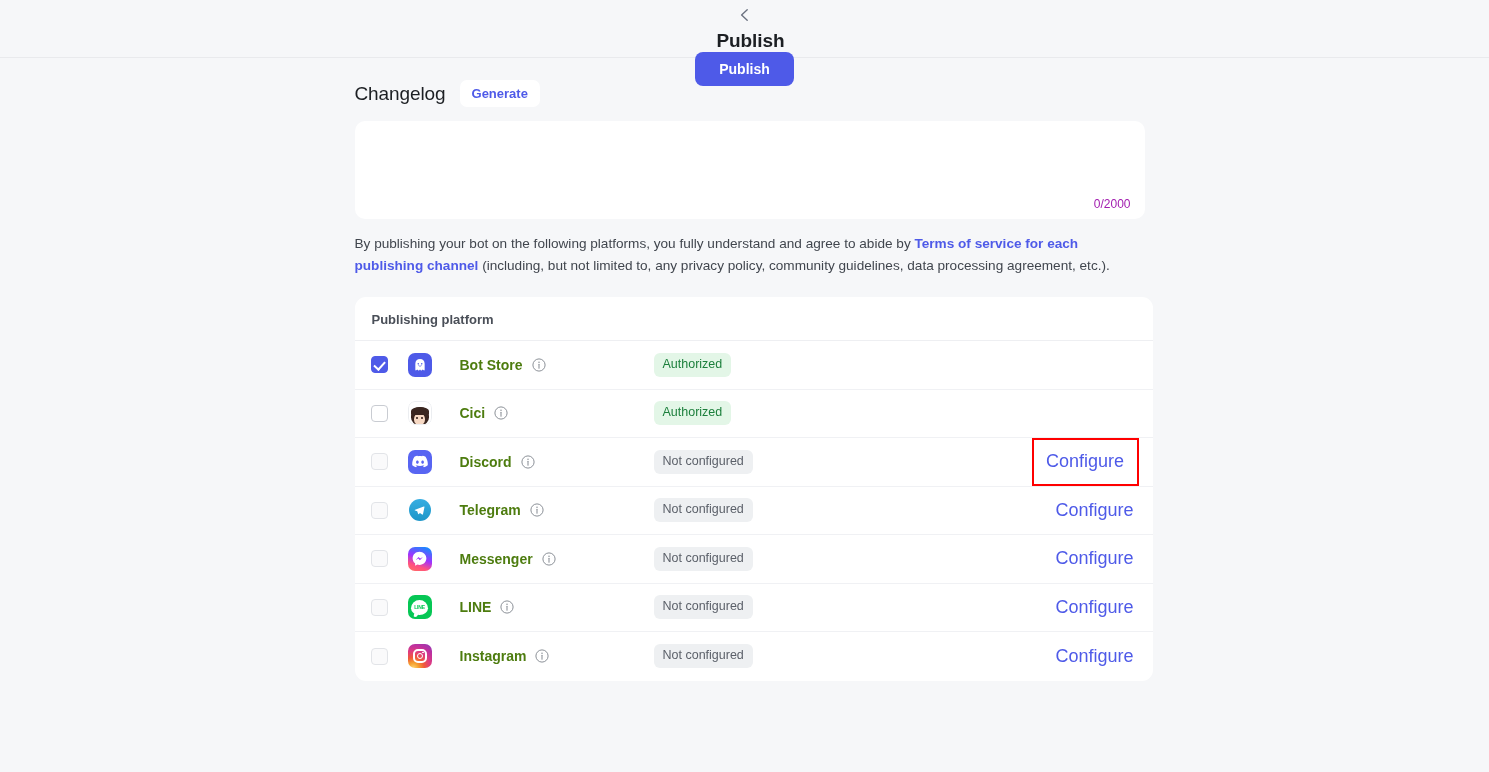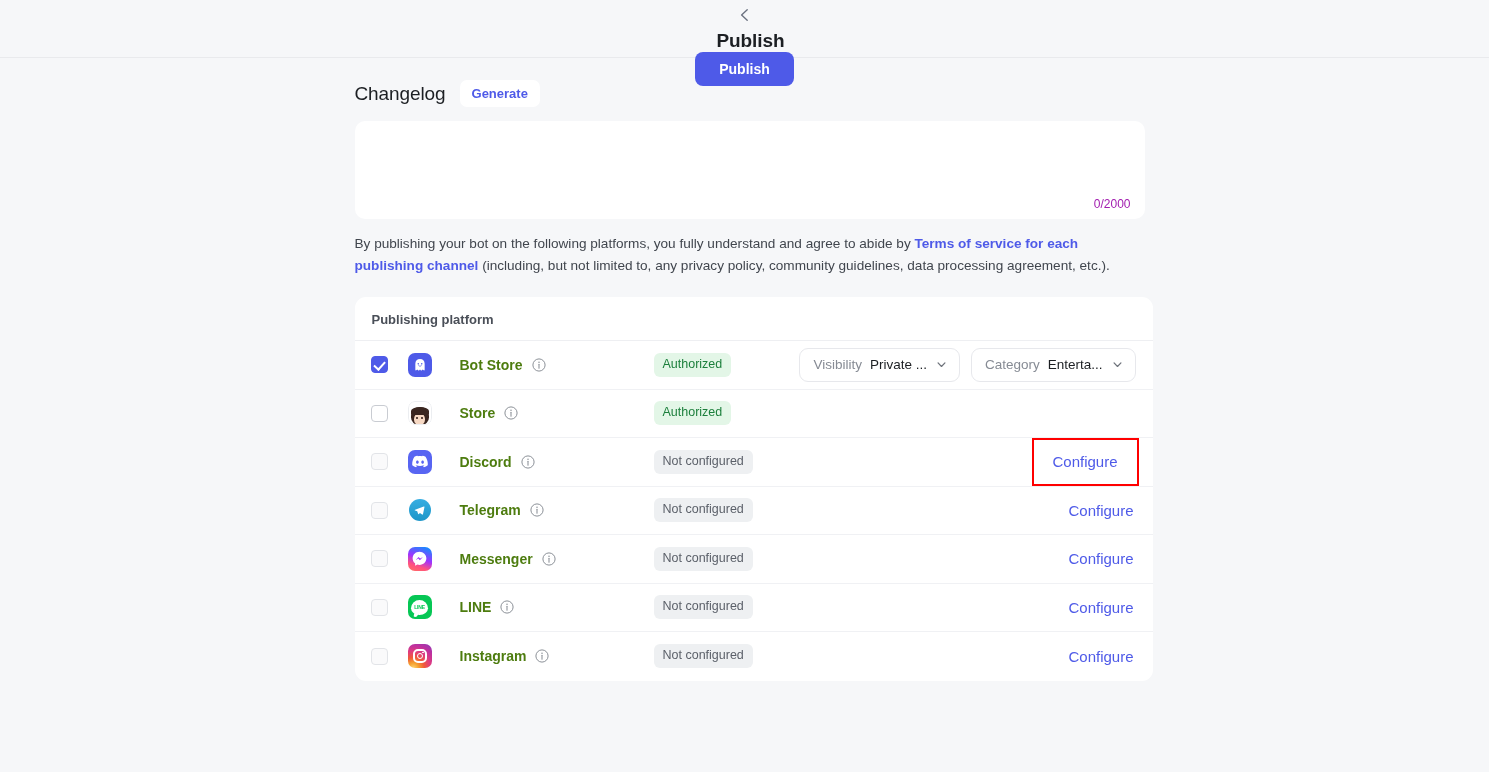--- a/index.html
+++ b/index.html
@@ -253,21 +253,21 @@
   
   .configure-cell {
     margin-left: auto;
     display: flex;
     align-items: center;
     justify-content: flex-end;
     width: 140px;
     height: 100%;
   }
   .configure-link {
-    font-size: 15px;
+    font-size: 18px;
     color: #4e5ae8;
     font-weight: 400;
     cursor: pointer;
     text-decoration: none;
     padding: 4px 2px;
   }
   .prow.highlighted .configure-cell {
     border: 2px solid #ff0000;
     width: 107px;
     height: 48px;
@@ -366,55 +366,35 @@
             <svg width="14" height="14" viewBox="0 0 14 14">
               <circle cx="7" cy="7" r="6.1" fill="none" stroke="currentColor" stroke-width="1"></circle>
               <circle cx="7" cy="4.2" r="0.75" fill="currentColor"></circle>
               <path d="M7 6.2v4" stroke="currentColor" stroke-width="1.05" stroke-linecap="round"></path>
             </svg>
           </span>
         </div>
         <div class="status-cell">
           <span class="badge ok">Authorized</span>
         </div>
-        <div class="sel-cell">
-          <div class="selector">
-            <span class="sel-label">Visibility</span>
-            <span class="sel-value">Private ...</span>
-            <span class="chev">
-              <svg width="13" height="13" viewBox="0 0 14 14">
-                  <path d="M3.3 5.3 L7 9.1 L10.7 5.3" fill="none" stroke="currentColor" stroke-width="1.35" stroke-linecap="round" stroke-linejoin="round"></path>
-                </svg>
-            </span>
-          </div>
-          <div class="selector">
-            <span class="sel-label">Category</span>
-            <span class="sel-value">Enterta...</span>
-            <span class="chev">
-              <svg width="13" height="13" viewBox="0 0 14 14">
-                  <path d="M3.3 5.3 L7 9.1 L10.7 5.3" fill="none" stroke="currentColor" stroke-width="1.35" stroke-linecap="round" stroke-linejoin="round"></path>
-                </svg>
-            </span>
-          </div>
-        </div>
       </div>
 
       <div class="prow">
         <div class="cbox"></div>
         <div class="name-cell">
           <div class="picon">
             <div class="cici-box">
               <span class="cici-hair"></span>
               <span class="cici-face"></span>
               <span class="cici-bang"></span>
               <span class="cici-eye l"></span>
               <span class="cici-eye r"></span>
             </div>
           </div>
-          <div class="pname">Store</div>
+          <div class="pname">Cici</div>
           <span class="info-icon">
             <svg width="14" height="14" viewBox="0 0 14 14">
               <circle cx="7" cy="7" r="6.1" fill="none" stroke="currentColor" stroke-width="1"></circle>
               <circle cx="7" cy="4.2" r="0.75" fill="currentColor"></circle>
               <path d="M7 6.2v4" stroke="currentColor" stroke-width="1.05" stroke-linecap="round"></path>
             </svg>
           </span>
         </div>
         <div class="status-cell">
           <span class="badge ok">Authorized</span>

